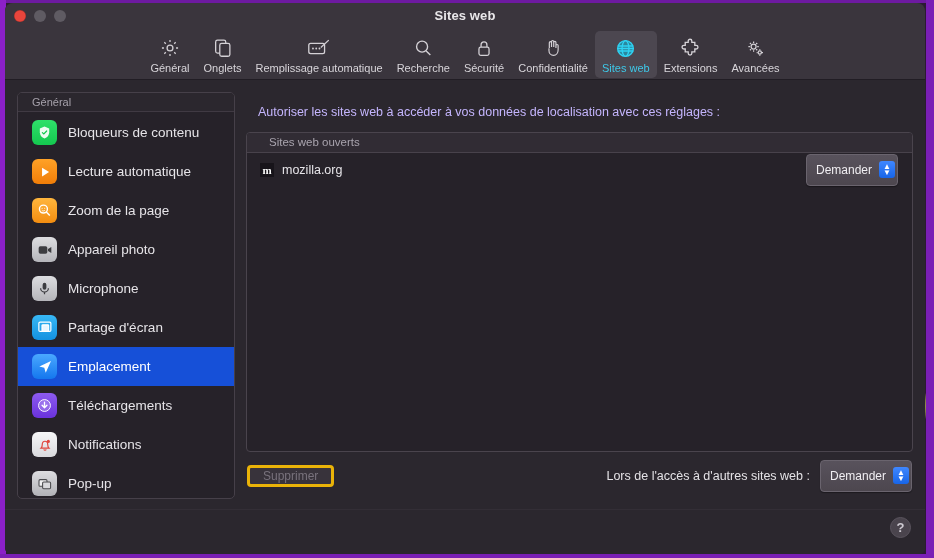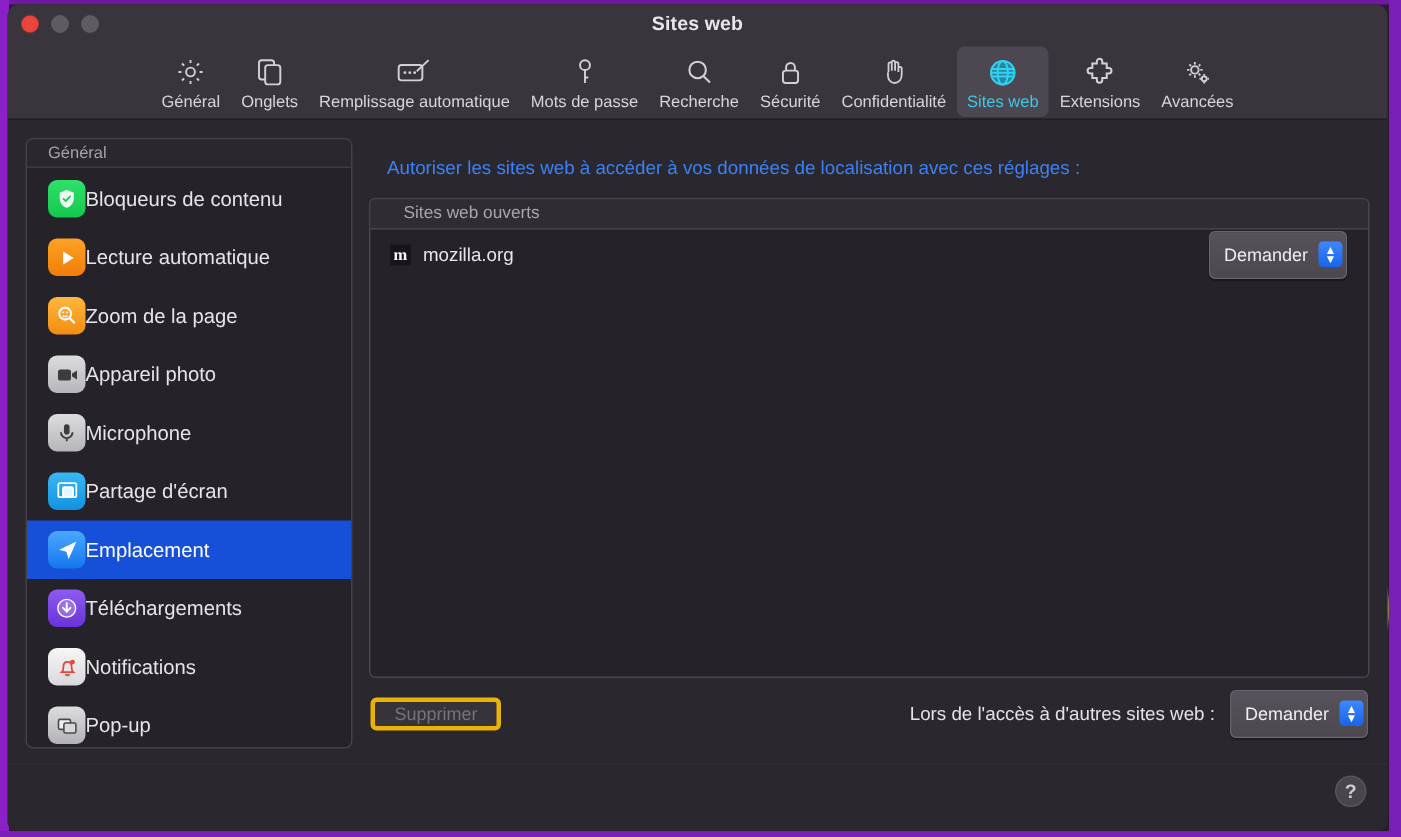--- a/index.html
+++ b/index.html
@@ -97,38 +97,38 @@
   }
   .side-header {
     height: 19px;
     font-size: 11px; color: #a6a1ab;
     padding: 3px 0 0 14px;
     background: #2b272e;
     border-bottom: 1px solid #403a43;
   }
   .side-list { padding-top: 1px; }
   .side-row {
-    display:flex; align-items:center; 
+    display:flex; align-items:center; gap:11px;
     height: 39px; padding-left: 14px;
     cursor: default;
   }
   .side-row.selected { background: #1650d8; }
   .side-label { font-size:13.5px; color:#e6e4e8; }
   .side-row.selected .side-label { color:#ffffff; }
   .sicon { width:25px; height:25px; border-radius:6px; flex:0 0 25px;
            display:flex; align-items:center; justify-content:center; }
 
   
   .main {
     flex: 1 1 auto;
     height: 407px;
     display: flex; flex-direction: column;
   }
   .main-desc {
-    font-size: 12.5px; color: #3b82f6;
+    font-size: 12.5px; color: #c4b5fd;
     padding: 13px 0 13px 12px;
   }
   .table-box {
     flex: 1 1 auto;
     background: #262229;
     border: 1px solid #4a444d;
     border-radius: 4px;
     overflow: hidden;
     display:flex; flex-direction:column;
   }
@@ -257,29 +257,20 @@
             <rect x="3" y="6" width="17" height="11" rx="2"></rect>
             <circle cx="7.5" cy="11.5" r="1" fill="#d4d1d6" stroke="none"></circle>
             <circle cx="11" cy="11.5" r="1" fill="#d4d1d6" stroke="none"></circle>
             <circle cx="14.5" cy="11.5" r="1" fill="#d4d1d6" stroke="none"></circle>
             <path d="M16 10.5L24.5 2.5"></path>
           </svg>
         </span>
         <span class="tblabel">Remplissage automatique</span>
       </div>
 
-      <div class="tbitem">
-        <span class="tbicon">
-          <svg width="22" height="22" viewBox="0 0 24 24" fill="none" stroke="#d4d1d6" stroke-width="1.4">
-            <circle cx="12" cy="7" r="3.6"></circle>
-            <path d="M12 10.6v9.4M12 16h2.4"></path>
-          </svg>
-        </span>
-        <span class="tblabel">Mots de passe</span>
-      </div>
 
       <div class="tbitem">
         <span class="tbicon">
           <svg width="22" height="22" viewBox="0 0 24 24" fill="none" stroke="#d4d1d6" stroke-width="1.5">
             <circle cx="11" cy="10.5" r="6"></circle>
             <path d="M15.5 15.2L20 19.6"></path>
           </svg>
         </span>
         <span class="tblabel">Recherche</span>
       </div>

